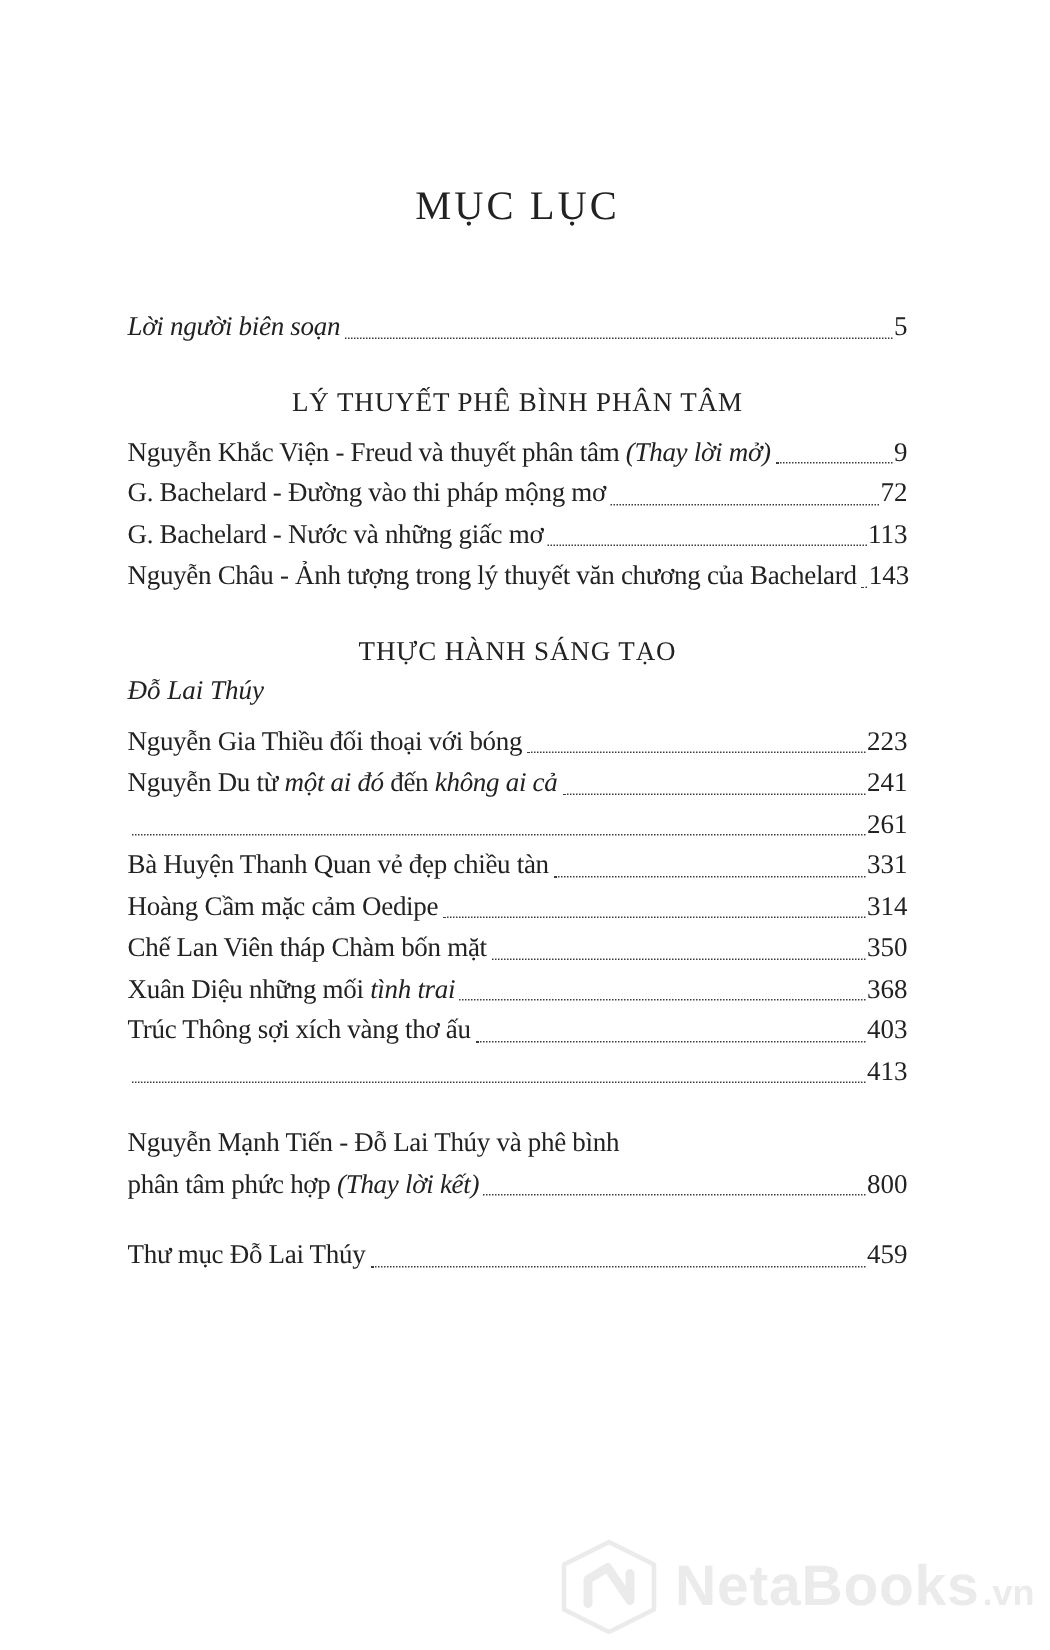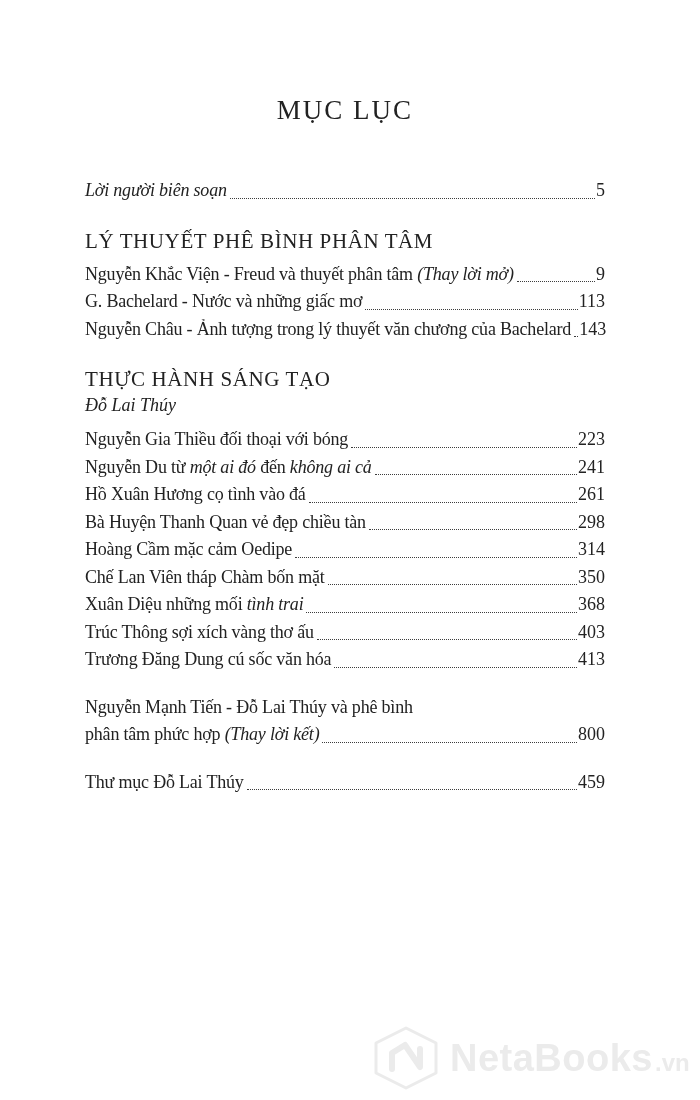--- a/index.html
+++ b/index.html
@@ -16,33 +16,34 @@
     overflow:hidden;
     font-family:"Liberation Serif","DejaVu Serif",serif;
     color:var(--ink);
   }
   .content{
     position:absolute;
     left:85px;top:0;
     width:520px;
   }
   h1.title{
-    margin:93px 0 0 0;
+    margin:120px 0 0 0;
     font-size:27px;
     font-weight:normal;
     line-height:34px;
     text-align:center;
     letter-spacing:2px;
   }
   .front{margin-top:50px;}
   h2.sec{
     margin:22px 0 0 0;
-    font-size:21px;
+    font-size:18px;
     font-weight:normal;
     line-height:28px;
+    text-align:center;
     letter-spacing:0.6px;
   }
   .subtitle{
     font-style:italic;
     font-size:18px;
     line-height:24px;
   }
   .entries{margin-top:6px;}
   .entries.second{margin-top:9px;text-align:right;}
   .row{
@@ -104,20 +105,25 @@
           <span class="pg">5</span>
         </div>
         <h2 class="sec">LÝ THUYẾT PHÊ BÌNH PHÂN TÂM</h2>
         <div class="entries">
           <div class="row">
             <span class="t"><span>Nguyễn Khắc Viện - Freud và thuyết phân tâm </span><span class="it">(Thay lời mở)</span></span>
             <span class="leader"></span>
             <span class="pg">9</span>
           </div>
           <div class="row">
+            <span class="t"><span>G. Bachelard - Đường vào thi pháp mộng mơ</span></span>
+            <span class="leader"></span>
+            <span class="pg">72</span>
+          </div>
+          <div class="row">
             <span class="t"><span>G. Bachelard - Nước và những giấc mơ</span></span>
             <span class="leader"></span>
             <span class="pg">113</span>
           </div>
           <div class="row">
             <span class="t"><span>Nguyễn Châu - Ảnh tượng trong lý thuyết văn chương của Bachelard</span></span>
             <span class="leader"></span>
             <span class="pg">143</span>
           </div>
         </div>
@@ -128,28 +134,27 @@
             <span class="t"><span>Nguyễn Gia Thiều đối thoại với bóng </span></span>
             <span class="leader"></span>
             <span class="pg">223</span>
           </div>
           <div class="row">
             <span class="t"><span>Nguyễn Du từ </span><span class="it">một ai đó</span><span> đến </span><span class="it">không ai cả</span></span>
             <span class="leader"></span>
             <span class="pg">241</span>
           </div>
           <div class="row">
-            <span class="t"><span>Hồ Xuân Hương cọ tình vào đá</span></span>
             <span class="leader"></span>
             <span class="pg">261</span>
           </div>
           <div class="row">
             <span class="t"><span>Bà Huyện Thanh Quan vẻ đẹp chiều tàn</span></span>
             <span class="leader"></span>
-            <span class="pg">298</span>
+            <span class="pg">331</span>
           </div>
           <div class="row">
             <span class="t"><span>Hoàng Cầm mặc cảm Oedipe</span></span>
             <span class="leader"></span>
             <span class="pg">314</span>
           </div>
           <div class="row">
             <span class="t"><span>Chế Lan Viên tháp Chàm bốn mặt</span></span>
             <span class="leader"></span>
             <span class="pg">350</span>
@@ -158,21 +163,20 @@
             <span class="t"><span>Xuân Diệu những mối </span><span class="it">tình trai</span></span>
             <span class="leader"></span>
             <span class="pg">368</span>
           </div>
           <div class="row">
             <span class="t"><span>Trúc Thông sợi xích vàng thơ ấu</span></span>
             <span class="leader"></span>
             <span class="pg">403</span>
           </div>
           <div class="row">
-            <span class="t"><span>Trương Đăng Dung cú sốc văn hóa</span></span>
             <span class="leader"></span>
             <span class="pg">413</span>
           </div>
           <div class="row gap">
             <span class="t"><span>Nguyễn Mạnh Tiến - Đỗ Lai Thúy và phê bình</span></span>
           </div>
           <div class="row tight">
             <span class="t"><span>phân tâm phức hợp </span><span class="it">(Thay lời kết)</span></span>
             <span class="leader"></span>
             <span class="pg">800</span>

